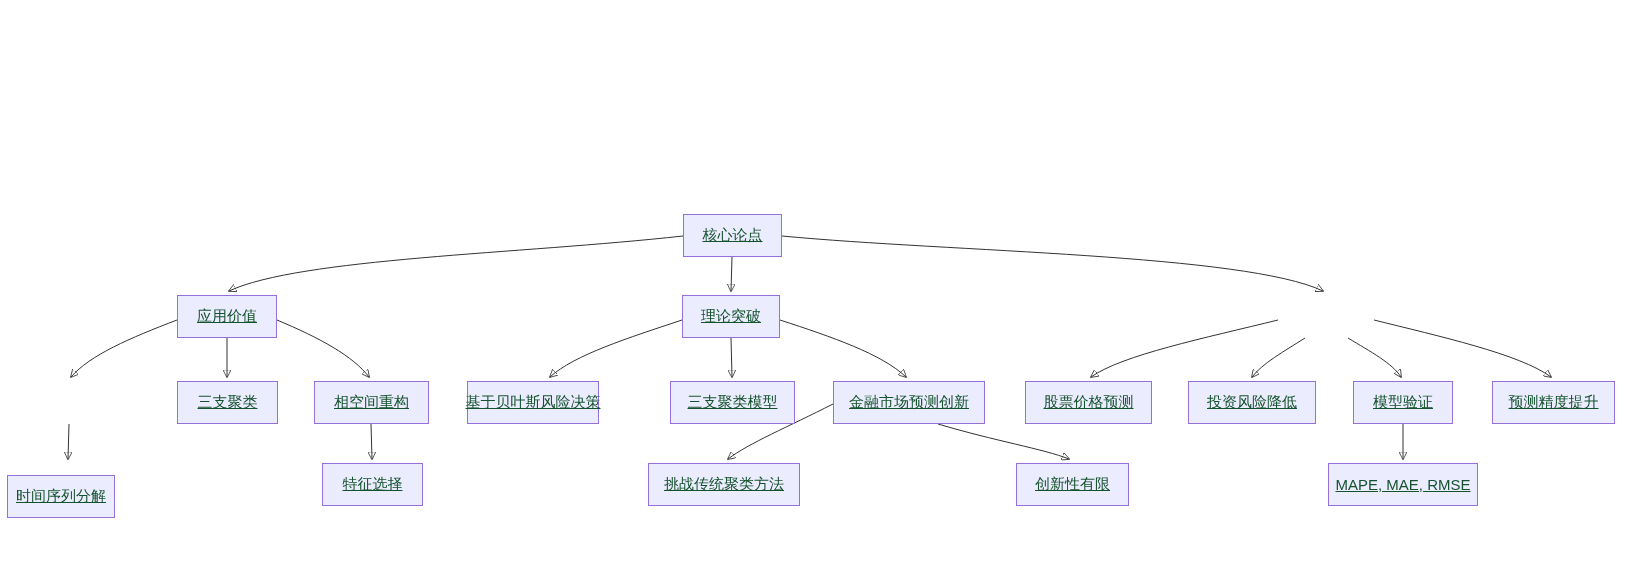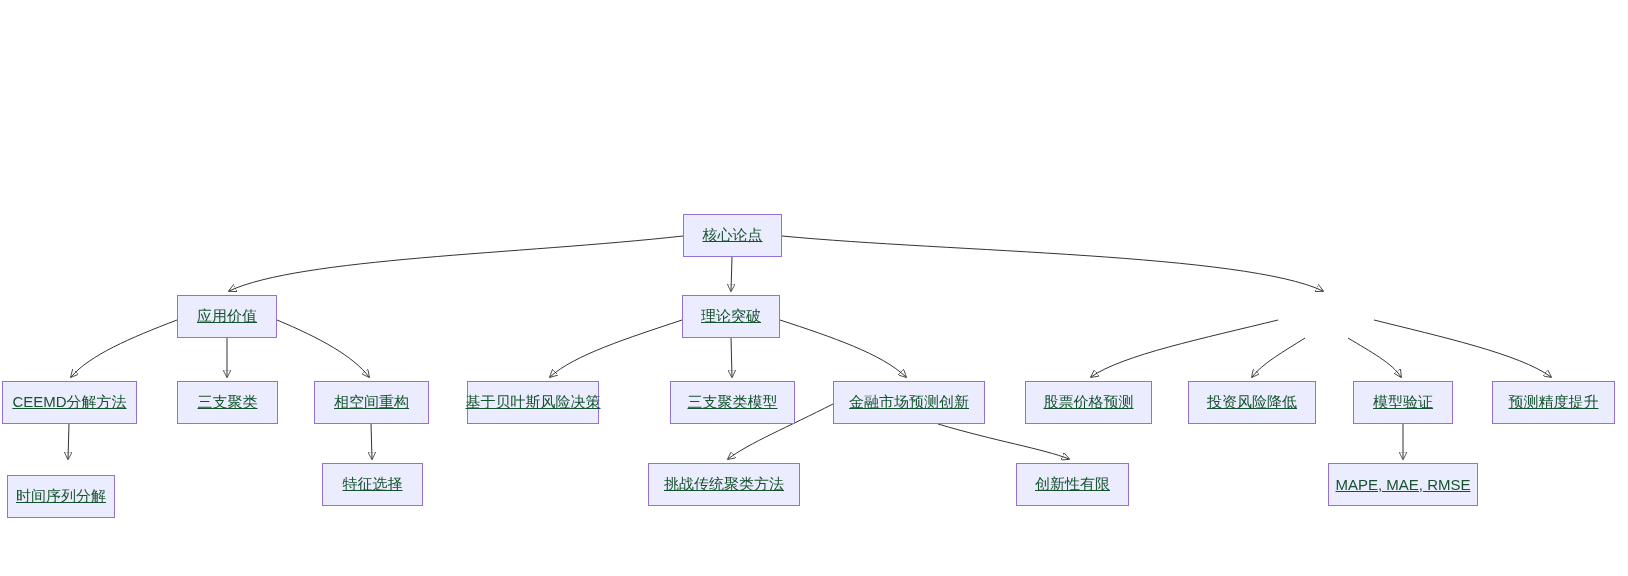--- a/index.html
+++ b/index.html
@@ -71,21 +71,20 @@
     <path d="M 833 404 C 788 427, 749 443, 728 459" marker-end="url(#arrow)"></path>
     <path d="M 938 424 C 995 441, 1044 449, 1069 459" marker-end="url(#arrow)"></path>
     <path d="M 1403 424 L 1403 459" marker-end="url(#arrow)"></path>
   </svg>
 
   <div class="node" style="left:683px;top:214px;width:99px">核心论点</div>
 
   <div class="node" style="left:177px;top:295px;width:100px">应用价值</div>
   <div class="node" style="left:682px;top:295px;width:98px">理论突破</div>
 
-  <div class="node" style="left:2px;top:381px;width:135px">CEEMD分解方法</div>
   <div class="node" style="left:177px;top:381px;width:101px">三支聚类</div>
   <div class="node" style="left:314px;top:381px;width:115px">相空间重构</div>
   <div class="node" style="left:467px;top:381px;width:132px">基于贝叶斯风险决策</div>
   <div class="node" style="left:670px;top:381px;width:125px">三支聚类模型</div>
   <div class="node" style="left:833px;top:381px;width:152px">金融市场预测创新</div>
   <div class="node" style="left:1025px;top:381px;width:127px">股票价格预测</div>
   <div class="node" style="left:1188px;top:381px;width:128px">投资风险降低</div>
   <div class="node" style="left:1353px;top:381px;width:100px">模型验证</div>
   <div class="node" style="left:1492px;top:381px;width:123px">预测精度提升</div>
 

